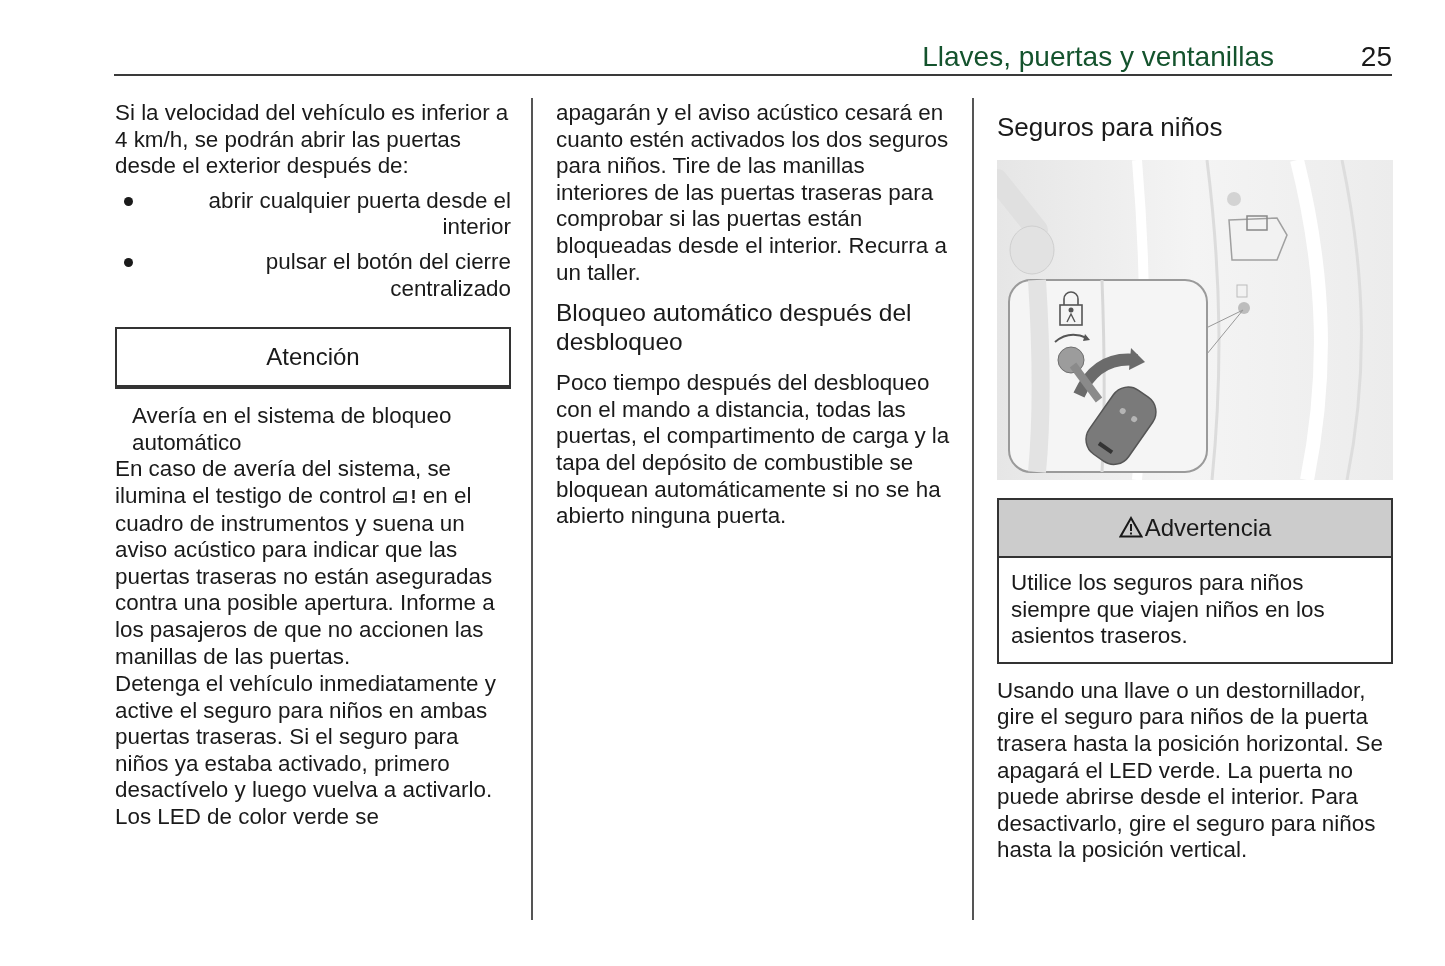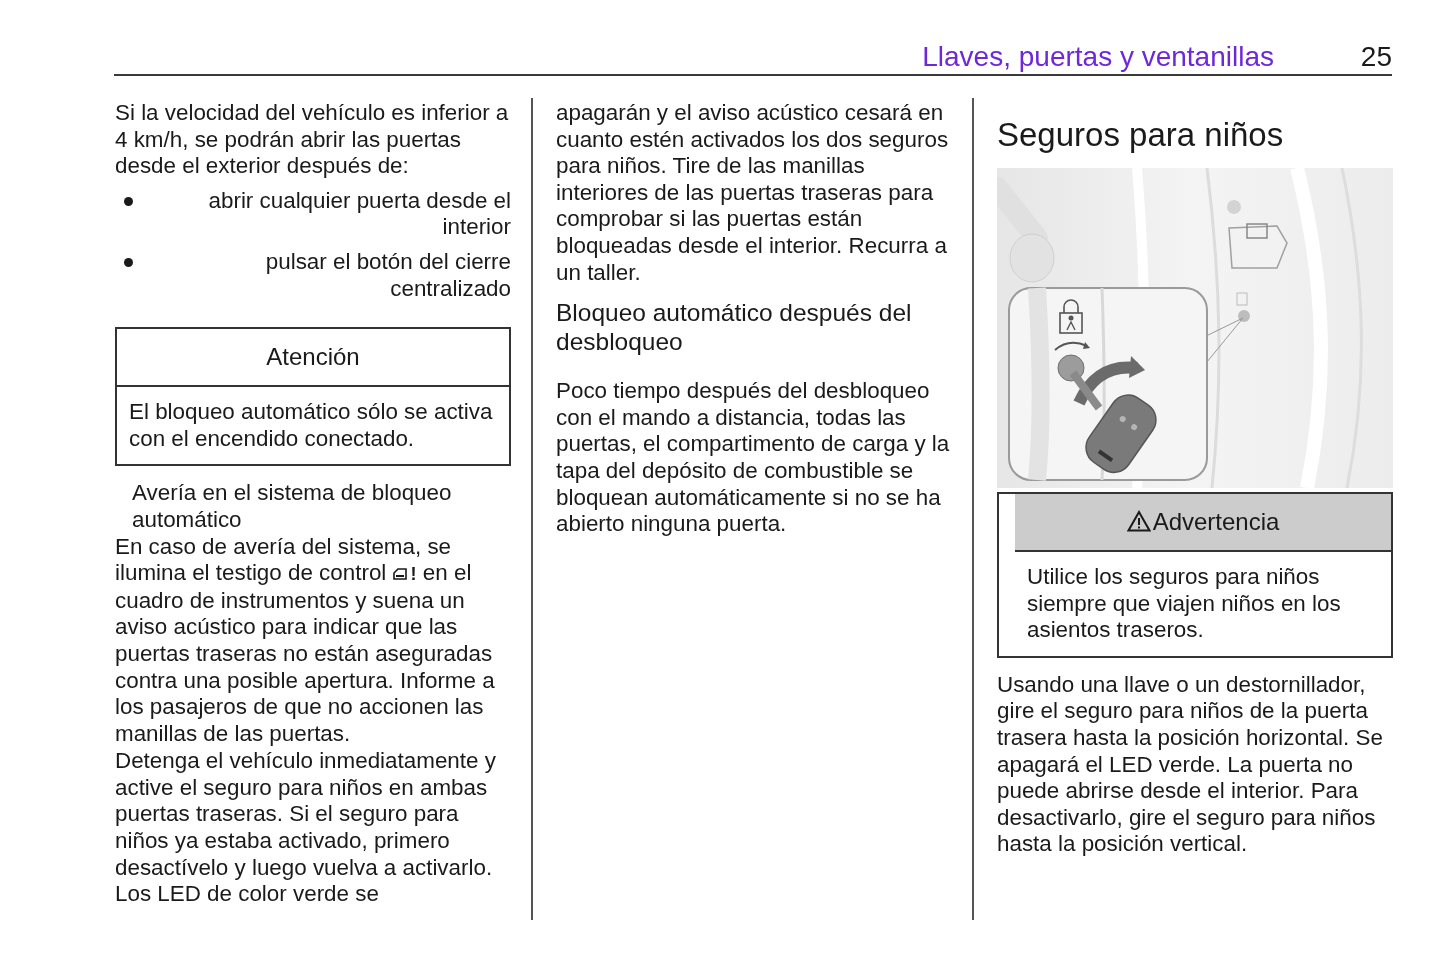--- a/index.html
+++ b/index.html
@@ -22,21 +22,21 @@
       width: 1278px;
       height: 34px;
       border-bottom: 2px solid #3a3a3a;
     }
     .header-title {
       position: absolute;
       right: 118px;
       top: 0;
       font-size: 28px;
       line-height: 34px;
-      color: #6d28d9;
+      color: #14532d;
     }
     .header-page {
       position: absolute;
       right: 0;
       top: 0;
       font-size: 28px;
       line-height: 34px;
       color: #1a1a1a;
     }
     .col-divider {
@@ -96,26 +96,26 @@
       padding: 12px 12px 12px 12px;
     }
     .subhead {
       margin-top: 14px;
       margin-left: 17px;
     }
     .section-heading {
       font-size: 24.5px;
       line-height: 29px;
       margin-top: 12px;
-      margin-bottom: 22px;
+      margin-bottom: 14px;
     }
     .major-heading {
-      font-size: 33px;
+      font-size: 26px;
       line-height: 38px;
-      margin-top: 16px;
+      margin-top: 8px;
       margin-bottom: 14px;
     }
     .figure {
       width: 396px;
       height: 320px;
       position: relative;
       background: #efefef;
       overflow: hidden;
     }
     .warn-icon {
@@ -147,21 +147,20 @@
       <span>abrir cualquier puerta desde el interior</span>
     </li>
     <li>
       <span class="bullet"></span>
       <span>pulsar el botón del cierre centralizado</span>
     </li>
   </ul>
 
   <div class="notice-box">
     <div class="notice-head">Atención</div>
-    <div class="notice-body">El bloqueo automático sólo se activa con el encendido conectado.</div>
   </div>
 
   <p class="subhead">Avería en el sistema de bloqueo automático</p>
   <p>
     <span>En caso de avería del sistema, se ilumina el testigo de control</span>
     <span class="lamp-icon">
       <svg width="18" height="14" viewBox="0 0 18 14" style="vertical-align:-1px">
         <path d="M1 12 L1 6 L5 2 L13 2 L13 12 Z" fill="none" stroke="#1a1a1a" stroke-width="1.6"></path>
         <rect x="3" y="8" width="8" height="2" fill="#1a1a1a"></rect>
       </svg><span>!</span>
@@ -229,21 +228,21 @@
       <path d="M76 205 L102 240" stroke="#8a8a8a" stroke-width="8"></path>
       <g transform="translate(128 260) rotate(35)">
         <rect x="-24" y="-32" width="48" height="78" rx="18" ry="18" fill="#7a7a7a" stroke="#555" stroke-width="1.5"></rect>
         <circle cx="-7" cy="-6" r="3" fill="#b5b5b5"></circle>
         <circle cx="7" cy="-6" r="3" fill="#b5b5b5"></circle>
         <rect x="-8" y="32" width="16" height="4" fill="#333"></rect>
       </g>
     </svg>
   </div>
 
-  <div class="notice-box" style="margin-top:4px;padding-left:16px;">
+  <div class="notice-box" style="margin-top:18px;">
     <div class="notice-head shaded">
       <span class="warn-icon">
         <svg width="24" height="22" viewBox="0 0 24 22" style="vertical-align:-2px">
           <path d="M12 2 L22.5 20.5 L1.5 20.5 Z" fill="none" stroke="#1a1a1a" stroke-width="2"></path>
           <rect x="11" y="8" width="2" height="7" fill="#1a1a1a"></rect>
           <rect x="11" y="16.5" width="2" height="2" fill="#1a1a1a"></rect>
         </svg>
       </span><span>Advertencia</span>
     </div>
     <div class="notice-body">Utilice los seguros para niños siempre que viajen niños en los asientos traseros.</div>

